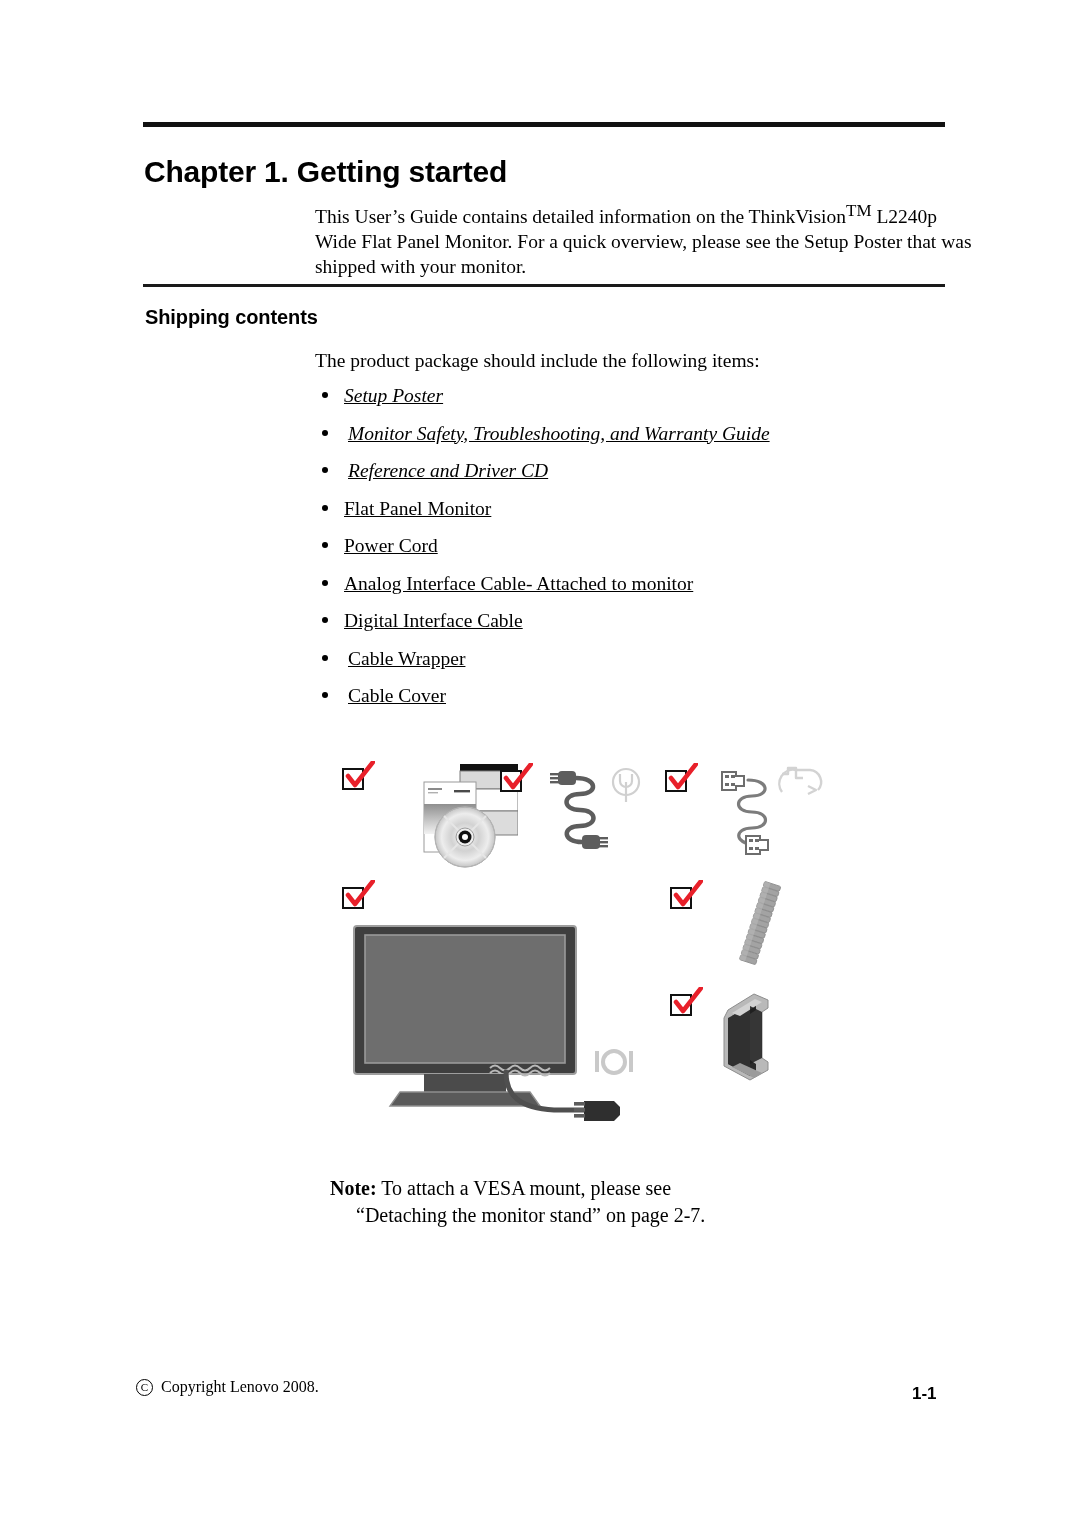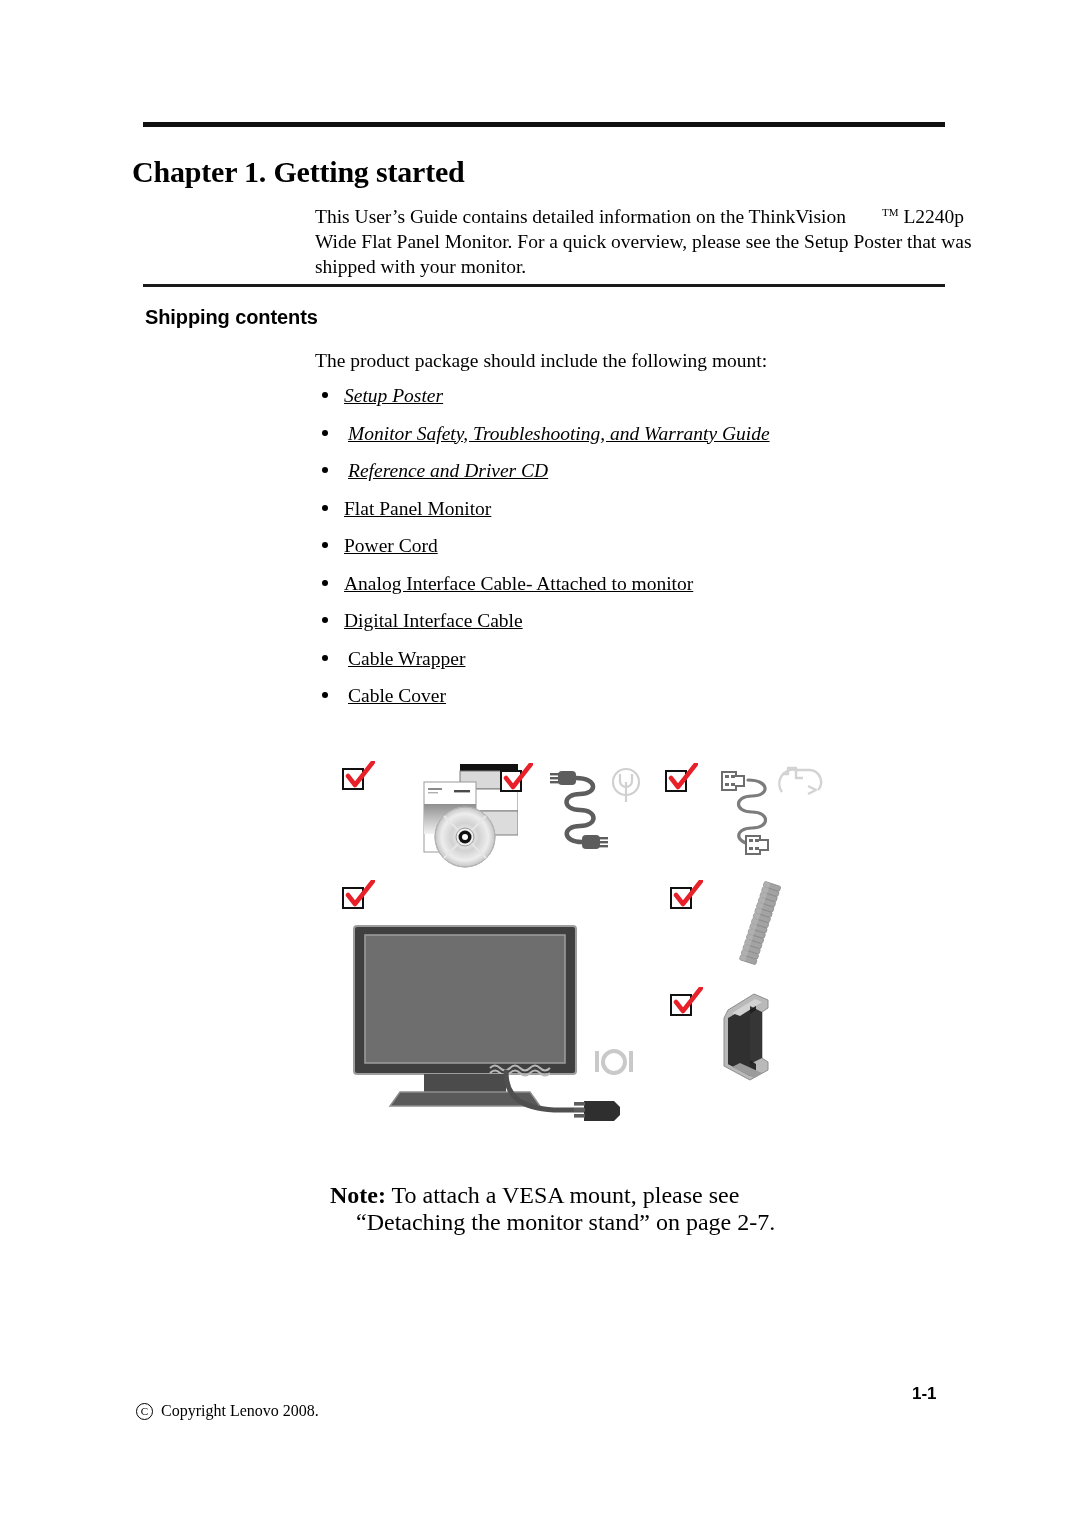--- a/index.html
+++ b/index.html
@@ -32,22 +32,22 @@
   .rule-mid {
     position: absolute;
     left: 143px; top: 284px;
     width: 802px; height: 3px;
     background: #1a1a1a;
   }
 
   
   .chapter-title {
     position: absolute;
-    left: 132px; top: 155px;
-    font-family: Liberation Serif, serif;
+    left: 144px; top: 155px;
+    font-family: Liberation Sans, sans-serif;
     font-weight: bold;
     font-size: 30px;
     letter-spacing: -0.2px;
     white-space: nowrap;
   }
   .section-title {
     position: absolute;
     left: 145px; top: 306px;
     font-family: "Liberation Sans", sans-serif;
     font-weight: bold;
@@ -58,24 +58,23 @@
 
   
   .intro {
     position: absolute;
     left: 315px; top: 204px;
     width: 680px;
     font-size: 19.5px;
     line-height: 25px;
   }
   .intro sup {
-    font-size: 11px;
+    font-size: 17px;
     vertical-align: super;
     line-height: 0;
-    margin-left: 36px;
   }
   .gap-wide { display: inline-block; width: 18px; }
 
   .lead {
     position: absolute;
     left: 315px; top: 348px;
     font-size: 19.5px;
     line-height: 25px;
     white-space: nowrap;
   }
@@ -102,34 +101,32 @@
     border-radius: 50%;
     background: #000;
   }
   .bullet-row.italic .txt { font-style: italic; }
   .bullet-row.indent1 { padding-left: 32px; }
 
   
   .note {
     position: absolute;
     left: 330px; top: 1175px;
-    font-size: 24px;
+    font-size: 20px;
     line-height: 27px;
-    margin-top: 7px;
   }
   .note b { font-weight: bold; }
   .note .l2 { display: block; padding-left: 26px; }
 
   
   .footer-copy {
     position: absolute;
     left: 136px; top: 1378px;
     font-size: 16px;
     white-space: nowrap;
-    margin-top: 24px;
   }
   .footer-copy .csym {
     display: inline-block;
     width: 15px; height: 15px;
     border: 1.3px solid #000;
     border-radius: 50%;
     font-size: 11px;
     line-height: 14px;
     text-align: center;
     margin-right: 8px;
@@ -183,21 +180,21 @@
   <div class="rule-top"></div>
 
   <div class="chapter-title">Chapter 1. Getting started</div>
 
   <div class="intro"><span>This User’s Guide contains detailed information on the ThinkVision</span><sup>TM</sup> <span>L2240p</span><span class="gap-wide"></span><span>Wide Flat Panel Monitor. For a quick overview, please see the Setup Poster that was shipped with your monitor.</span></div>
 
   <div class="rule-mid"></div>
 
   <div class="section-title">Shipping contents</div>
 
-  <div class="lead">The product package should include the following mount:</div>
+  <div class="lead">The product package should include the following items:</div>
 
   <div class="bullets">
     <div class="bullet-row italic">
       <span class="dot"></span>
       <span class="txt">Setup Poster</span>
     </div>
     <div class="bullet-row italic indent1">
       <span class="dot"></span>
       <span class="txt">Monitor Safety, Troubleshooting, and Warranty Guide</span>
     </div>

